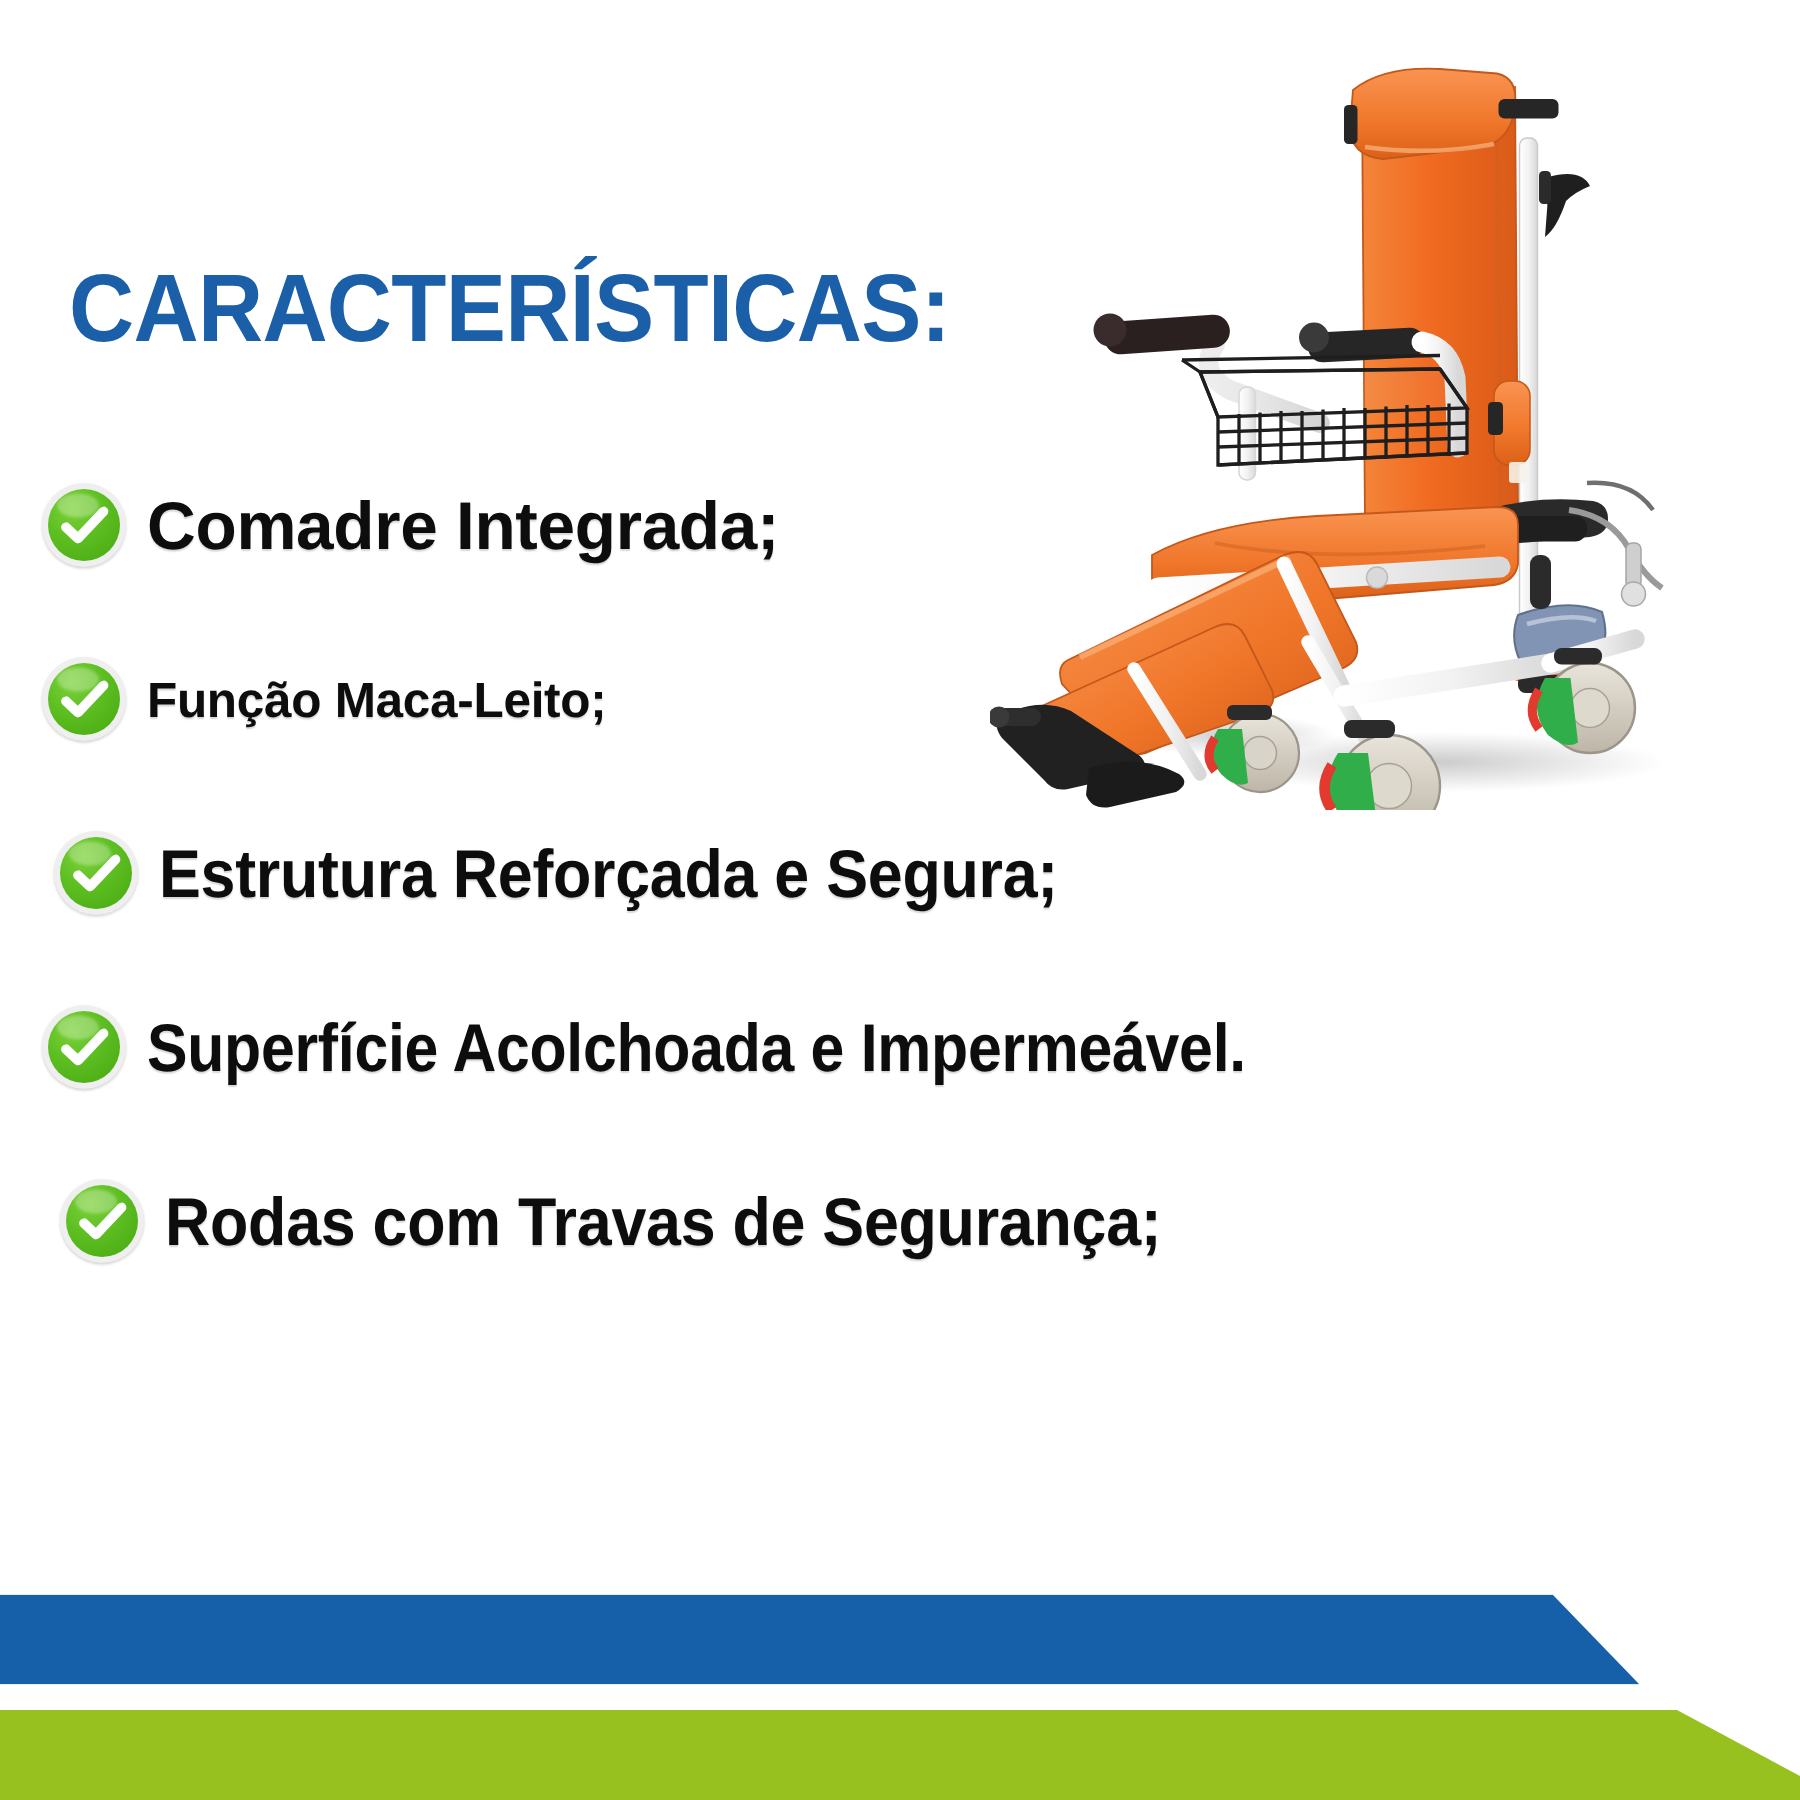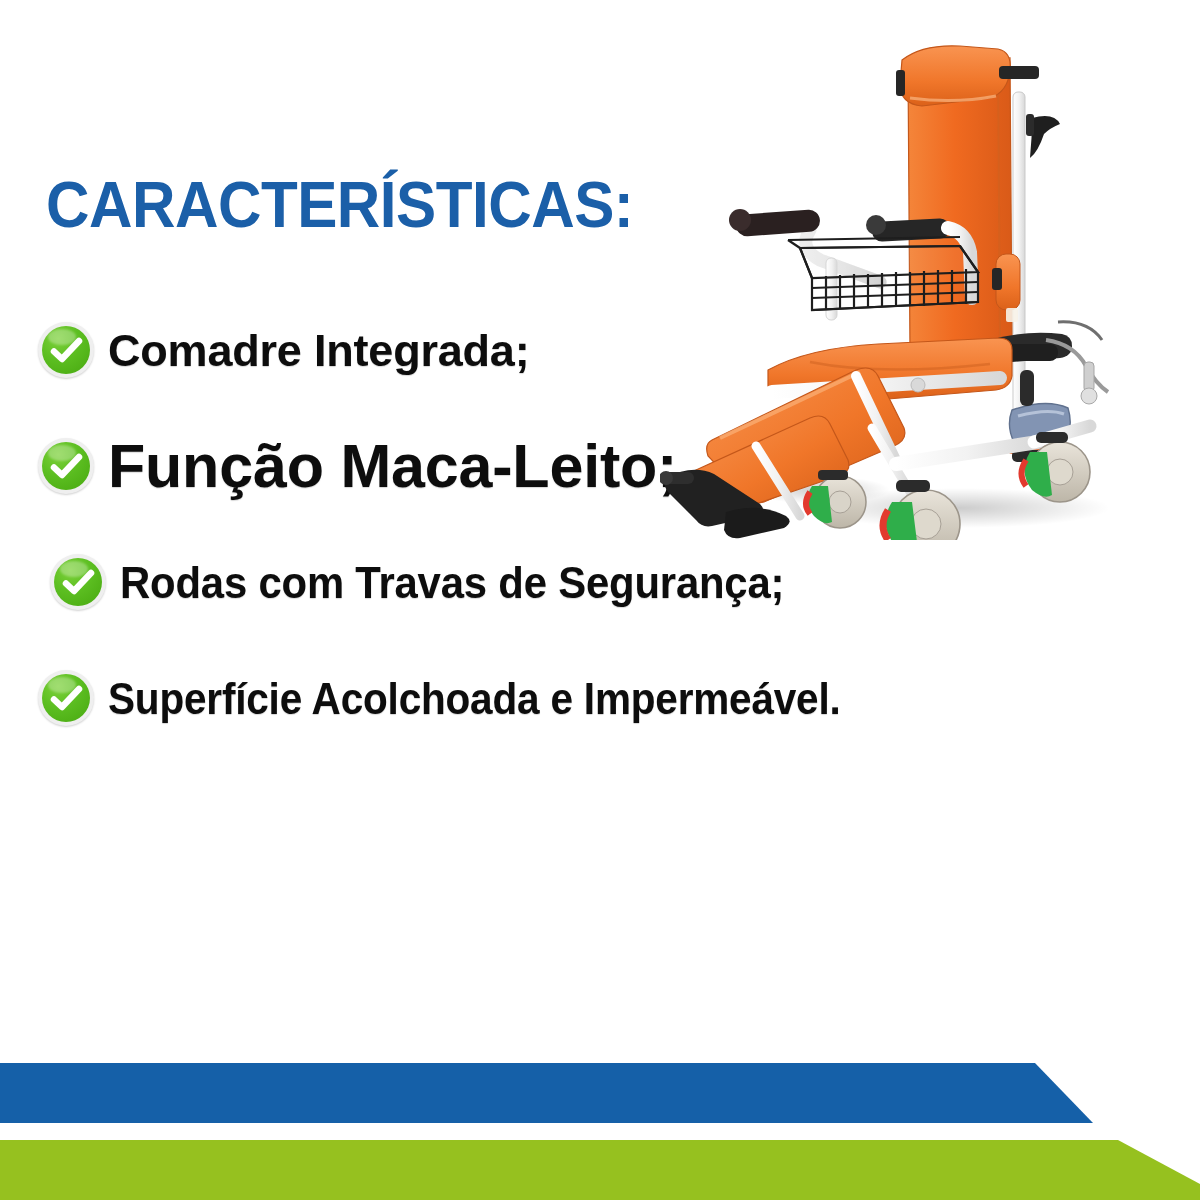--- a/index.html
+++ b/index.html
@@ -27,21 +27,21 @@
     color: #1B5FA8;
     transform: scaleX(0.94);
     transform-origin: left center;
     white-space: nowrap;
     line-height: 1.05;
   }
 
   
   .feature-list {
     position: absolute;
-    left: 38px;
+    left: 28px;
     top: 292px;
     width: 1090px;
   }
   .feature-item {
     display: flex;
     align-items: center;
     height: 116px;
     white-space: nowrap;
   }
   .check-icon {
@@ -84,21 +84,21 @@
     font-family: "Liberation Sans", sans-serif;
     font-weight: bold;
     font-size: 45px;
     color: #0d0d0d;
     letter-spacing: -0.2px;
     line-height: 1;
     text-shadow: 0 1px 1px rgba(0,0,0,0.16);
   }
   
   .fi-0 .feature-text { font-size: 45px; transform: scaleX(1.00); transform-origin: left center; }
-  .fi-1 .feature-text { font-size: 61px; transform: scaleX(1.00); transform-origin: left center; }
+  .fi-1 .feature-text { font-size: 33px; transform: scaleX(1.00); transform-origin: left center; }
   .fi-2 .feature-text { font-size: 45px; transform: scaleX(0.95); transform-origin: left center; }
   .fi-3 { padding-left: 8px; }
   .fi-3 .feature-text { font-size: 45px; transform: scaleX(0.93); transform-origin: left center; }
   .fi-4 { padding-left: 12px; }
   .fi-4 .feature-text { font-size: 45px; transform: scaleX(0.93); transform-origin: left center; }
   .fi-5 .feature-text { font-size: 45px; transform: scaleX(0.90); transform-origin: left center; }
 
   
   .bar-blue, .bar-green {
     position: absolute;
@@ -154,43 +154,54 @@
         <span class="disc"></span>
         <span class="gloss"></span>
       <svg viewBox="0 0 56 56">
           <path d="M16 29.5 L24 37 L41 19" fill="none" stroke="#ffffff" stroke-width="6.5" stroke-linecap="round" stroke-linejoin="round"></path>
         </svg>
     </span>
     <span class="feature-text">Função Maca-Leito;</span>
   </div>
 
 
+  <div class="feature-item fi-3">
+    <span class="check-icon">
+      <span class="ring"></span>
+        <span class="disc"></span>
+        <span class="gloss"></span>
+      <svg viewBox="0 0 56 56">
+          <path d="M16 29.5 L24 37 L41 19" fill="none" stroke="#ffffff" stroke-width="6.5" stroke-linecap="round" stroke-linejoin="round"></path>
+        </svg>
+    </span>
+    <span class="feature-text">Estrutura Reforçada e Segura;</span>
+  </div>
+
+  <div class="feature-item fi-5">
+    <span class="check-icon">
+      <span class="ring"></span>
+        <span class="disc"></span>
+        <span class="gloss"></span>
+      <svg viewBox="0 0 56 56">
+          <path d="M16 29.5 L24 37 L41 19" fill="none" stroke="#ffffff" stroke-width="6.5" stroke-linecap="round" stroke-linejoin="round"></path>
+        </svg>
+    </span>
+    <span class="feature-text">Superfície Acolchoada e Impermeável.</span>
+  </div>
 
   <div class="feature-item fi-4">
     <span class="check-icon">
       <span class="ring"></span>
         <span class="disc"></span>
         <span class="gloss"></span>
       <svg viewBox="0 0 56 56">
           <path d="M16 29.5 L24 37 L41 19" fill="none" stroke="#ffffff" stroke-width="6.5" stroke-linecap="round" stroke-linejoin="round"></path>
         </svg>
     </span>
     <span class="feature-text">Rodas com Travas de Segurança;</span>
-  </div>
-
-  <div class="feature-item fi-5">
-    <span class="check-icon">
-      <span class="ring"></span>
-        <span class="disc"></span>
-        <span class="gloss"></span>
-      <svg viewBox="0 0 56 56">
-          <path d="M16 29.5 L24 37 L41 19" fill="none" stroke="#ffffff" stroke-width="6.5" stroke-linecap="round" stroke-linejoin="round"></path>
-        </svg>
-    </span>
-    <span class="feature-text">Superfície Acolchoada e Impermeável.</span>
   </div>
 
 </div>
 
 <div class="product-photo">
   <svg viewBox="0 0 500 500" xmlns="http://www.w3.org/2000/svg">
     <defs>
       <linearGradient id="orangeBack" x1="0" y1="0" x2="1" y2="0">
         <stop offset="0%" stop-color="#F4853A"></stop>
         <stop offset="45%" stop-color="#F06A20"></stop>

